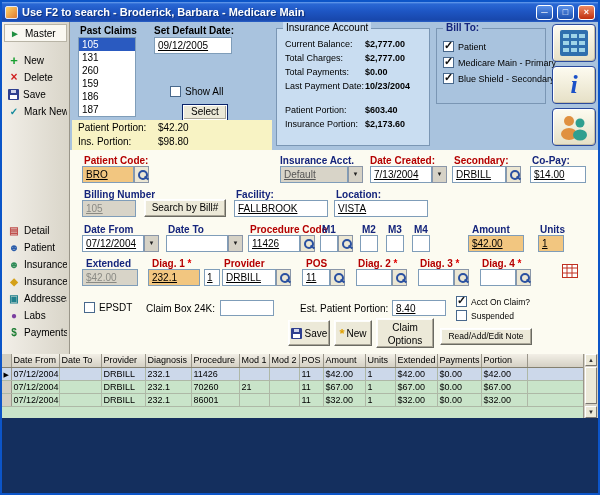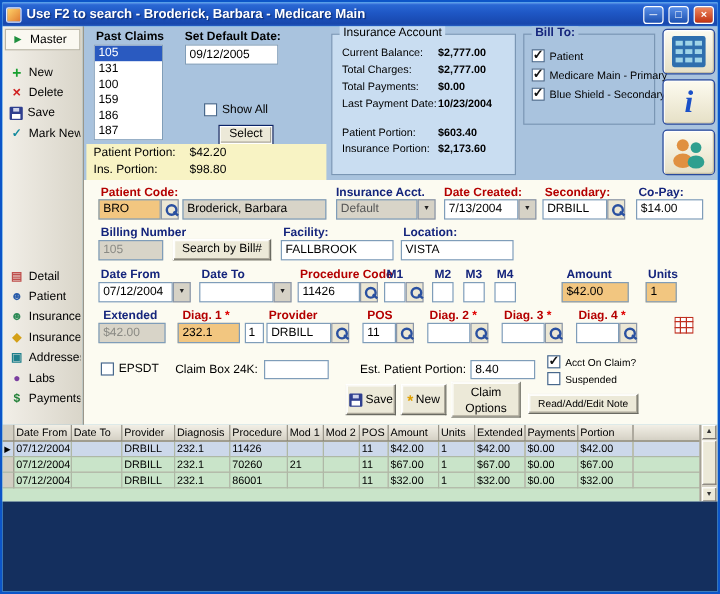--- a/index.html
+++ b/index.html
@@ -33,21 +33,21 @@
   
   .toppanel{position:absolute;left:68px;top:20px;width:528px;height:128px;background:#a9c3de;}
   .lbl{position:absolute;font-size:10px;font-weight:bold;color:#15257c;white-space:nowrap;}
   .lbl.red{color:#b40000;}
   .lbl.blk{color:#000;}
   .lbl.plain{font-weight:normal;color:#000;}
   .list{position:absolute;left:8px;top:15px;width:58px;height:80px;background:#fff;border:1px solid #7f9db9;overflow:hidden;}
   .li{height:13px;line-height:13px;font-size:10px;padding:0 3px;}
   .li.on{background:#2a5ac0;color:#fff;}
   .fld{position:absolute;height:17px;border:1px solid #7f9db9;background:#fff;font-size:10px;
-    padding:1px 3px;color:#000;overflow:hidden;white-space:nowrap;line-height:13px;}
+    padding:1px 3px;color:#000;overflow:hidden;white-space:nowrap;line-height:13px;text-decoration:underline;}
   .fld.tan{background:#f2c680;}
   .fld.gray{background:#d8d4c8;}
   .fld.dim{color:#8a8a84;}
   .btn3d{position:absolute;background:#ece9d8;border:1px solid;border-color:#fff #6a6a62 #6a6a62 #fff;
     box-shadow:inset -1px -1px 0 #aaa698,inset 1px 1px 0 #fdfdfb;font-size:10px;text-align:center;
     color:#000;overflow:hidden;white-space:nowrap;cursor:default;}
   .btn-default{border:1px solid #0a246a;box-shadow:inset 0 0 0 1px #fff,inset -2px -2px 0 #aaa698;}
   .cb{position:absolute;display:flex;align-items:center;gap:4px;white-space:nowrap;}
   .cb .box{width:11px;height:11px;background:#fff;border:1px solid #48688c;position:relative;flex:none;}
   .cb.on .box::after{content:"✓";position:absolute;left:0;top:-3px;font-size:11px;font-weight:bold;color:#111;}
@@ -159,21 +159,21 @@
       <span class="s-ico" style="color:#1e7e34;font-weight:bold">$</span>
       <span class="s-lbl">Payments</span>
     </div>
   </div>
 
   <div class="toppanel">
     <span class="lbl blk" style="left:10px;top:3px">Past Claims</span>
     <div class="list">
       <div class="li on">105</div>
       <div class="li">131</div>
-      <div class="li">100</div>
+      <div class="li">260</div>
       <div class="li">159</div>
       <div class="li">186</div>
       <div class="li">187</div>
     </div>
     <span class="lbl blk" style="left:84px;top:3px">Set Default Date:</span>
     <div class="fld" style="left:84px;top:15px;width:78px">09/12/2005</div>
     <div class="cb" style="left:100px;top:64px">
       <span class="box"></span>
       <span class="cl" style="font-size:10px">Show All</span>
     </div>
@@ -245,21 +245,20 @@
         <ellipse cx="23" cy="23" rx="7" ry="5.5" fill="#2f9f8f"></ellipse>
       </svg>
     </div>
   </div>
 
   <div class="formarea">
 
     <span class="lbl red" style="left:14px;top:5px">Patient Code:</span>
     <div class="fld tan" style="left:12px;top:16px;width:52px">BRO</div>
     <span class="mag" style="left:64px;top:16px"></span>
-    <div class="fld gray" style="left:82px;top:16px;width:120px">Broderick, Barbara</div>
     <span class="lbl" style="left:210px;top:5px">Insurance Acct.</span>
     <div class="fld gray" style="left:210px;top:16px;width:68px;color:#555">Default</div>
     <span class="dd" style="left:278px;top:16px">▼</span>
     <span class="lbl red" style="left:300px;top:5px">Date Created:</span>
     <div class="fld" style="left:300px;top:16px;width:62px">7/13/2004</div>
     <span class="dd" style="left:362px;top:16px">▼</span>
     <span class="lbl red" style="left:384px;top:5px">Secondary:</span>
     <div class="fld" style="left:382px;top:16px;width:54px">DRBILL</div>
     <span class="mag" style="left:436px;top:16px"></span>
     <span class="lbl" style="left:462px;top:5px">Co-Pay:</span>

